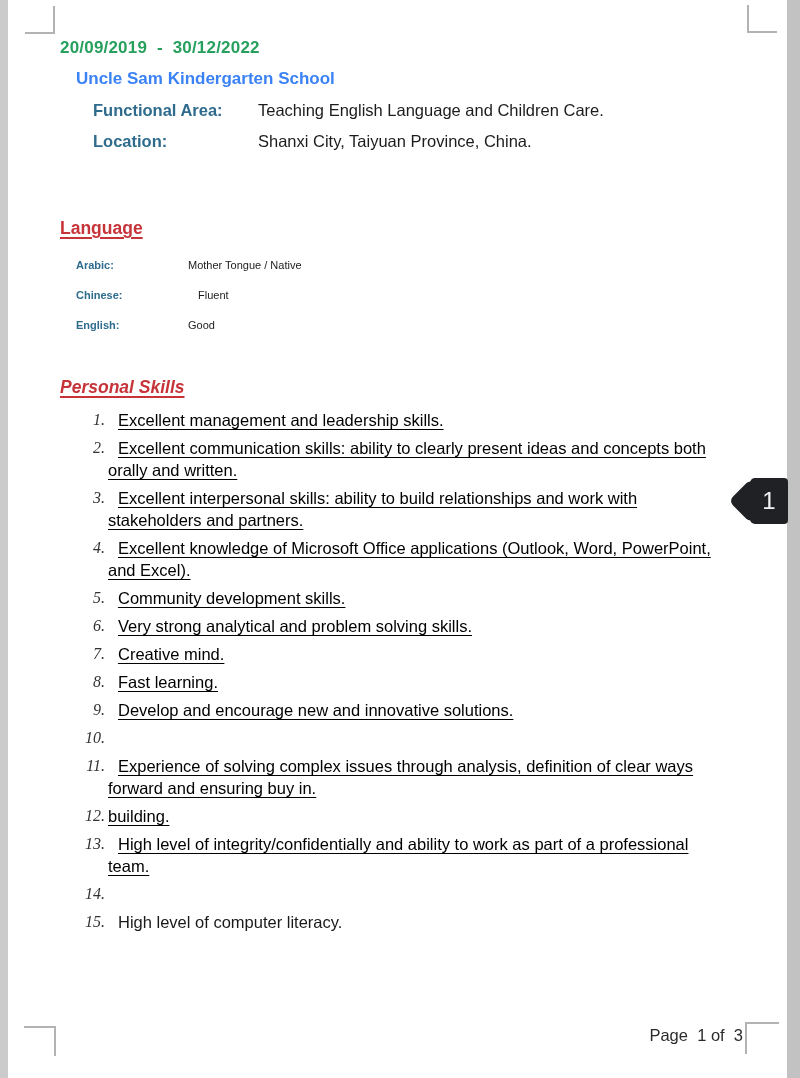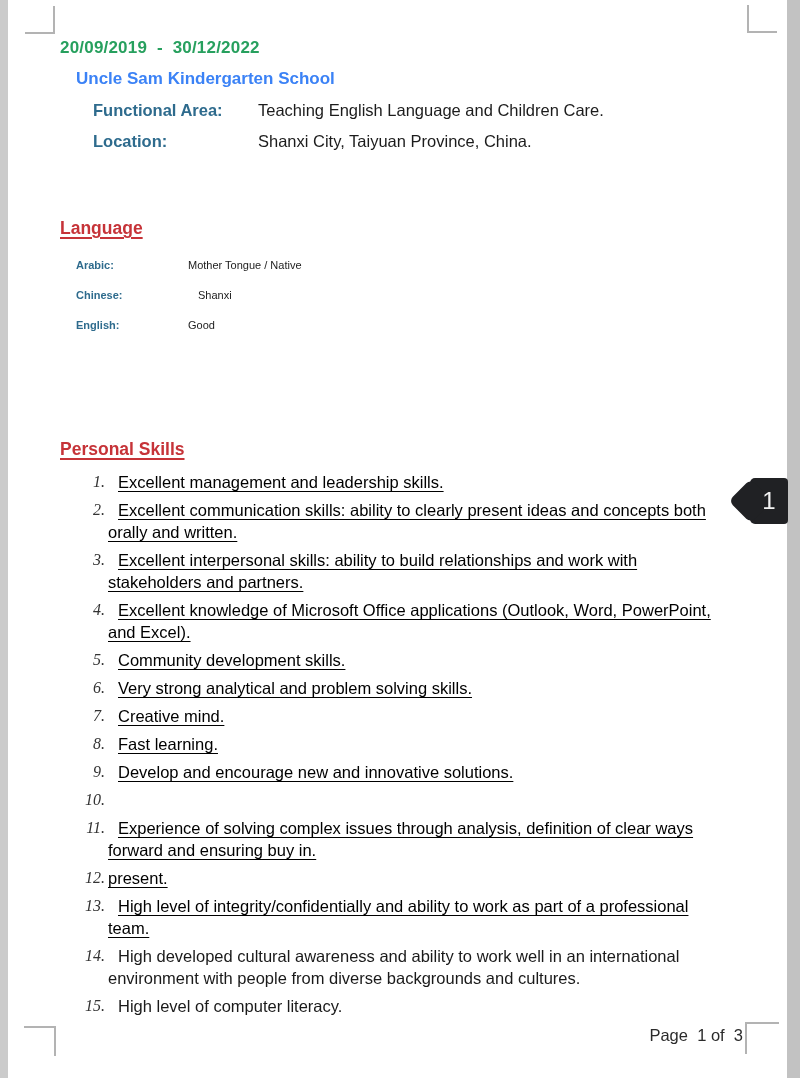--- a/index.html
+++ b/index.html
@@ -39,21 +39,21 @@
     font-size:17.5px; font-weight:700; color:var(--heading-red,#c63338);
     line-height:24px; text-decoration:underline; text-underline-offset:3px;
     text-decoration-thickness:1.5px;
   }
   .lang-head { margin-top:64px; margin-bottom:14px; }
   .lang-row { padding-left:16px; line-height:22px; margin-bottom:8px; font-size:11px; }
   .lang-row .label { display:inline-block; width:112px; color:var(--label-teal,#2e6b8d); font-weight:700; }
   .lang-row.r2 .value { padding-left:10px; }
   .lang-row .value { color:#1c1c1c; }
 
-  .skills-head { margin-top:101px; margin-bottom:10px; }
+  .skills-head { margin-top:39px; margin-bottom:10px;font-style:italic; }
   .skill { display:flex; margin-bottom:6px; }
   .skill .num {
     flex:none; width:45px; text-align:right; line-height:22px;
     font-family:"Liberation Serif", serif; font-style:italic; font-size:16px; color:#333;
   }
   .skill .body { margin-left:13px; }
   .skill .body .line { line-height:22px; white-space:nowrap; font-size:16.5px; }
   .skill .body .l2 { margin-left:-10px; }
   .skill.em .body .line {
     color:#000000;
@@ -104,21 +104,21 @@
     <div class="field-row">
       <span class="label">Location:</span><span class="value">Shanxi City, Taiyuan Province, China.</span>
     </div>
 
     <h2 class="red lang-head">Language</h2>
 
     <div class="lang-row r1">
       <span class="label">Arabic:</span><span class="value">Mother Tongue / Native</span>
     </div>
     <div class="lang-row r2">
-      <span class="label">Chinese:</span><span class="value">Shanxi</span>
+      <span class="label">Chinese:</span><span class="value">Fluent</span>
     </div>
     <div class="lang-row r3">
       <span class="label">English:</span><span class="value">Good</span>
     </div>
 
     <h2 class="red skills-head">Personal Skills</h2>
 
     <div>
       <div class="skill em">
         <span class="num">1.</span>
@@ -171,36 +171,32 @@
       <div class="skill em">
         <span class="num">11.</span>
         <span class="body">
           <span class="line">Experience of solving complex issues through analysis, definition of clear ways</span>
           <span class="line l2" style="display:block">forward and ensuring buy in.</span>
         </span>
       </div>
       <div class="skill em">
         <span class="num">12.</span>
         <span class="body">
-          <span class="line l2" style="display:block">present.</span>
+          <span class="line l2" style="display:block">building.</span>
         </span>
       </div>
       <div class="skill em">
         <span class="num">13.</span>
         <span class="body">
           <span class="line">High level of integrity/confidentially and ability to work as part of a professional</span>
           <span class="line l2" style="display:block">team.</span>
         </span>
       </div>
       <div class="skill plain">
         <span class="num">14.</span>
-        <span class="body">
-          <span class="line">High developed cultural awareness and ability to work well in an international</span>
-          <span class="line l2" style="display:block">environment with people from diverse backgrounds and cultures.</span>
-        </span>
       </div>
       <div class="skill plain">
         <span class="num">15.</span>
         <span class="body"><span class="line">High level of computer literacy.</span></span>
       </div>
     </div>
   </div>
 
   <div class="page-tab">
     <span class="tab-label">1</span>

